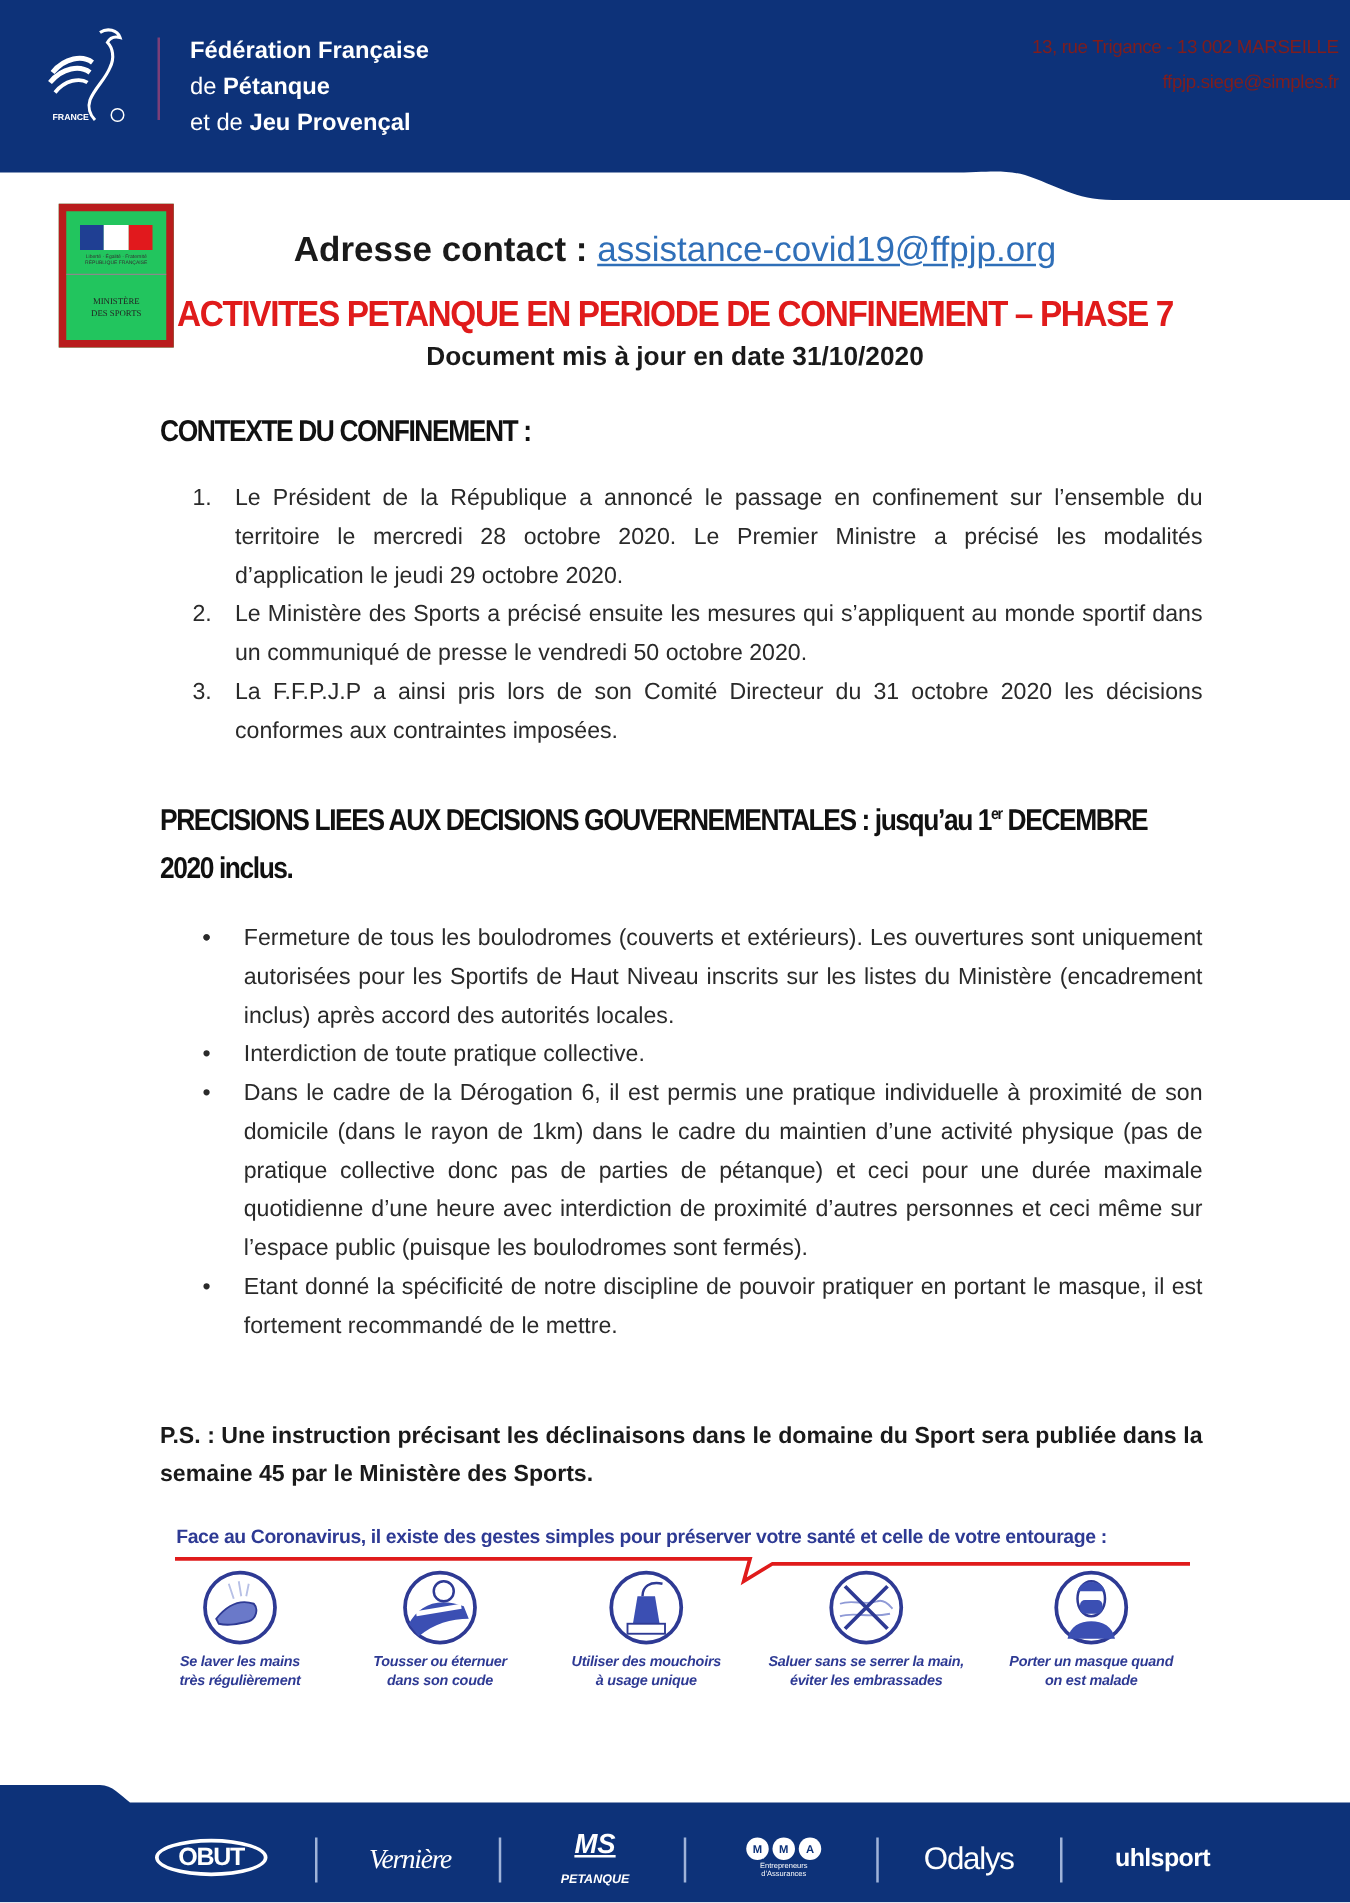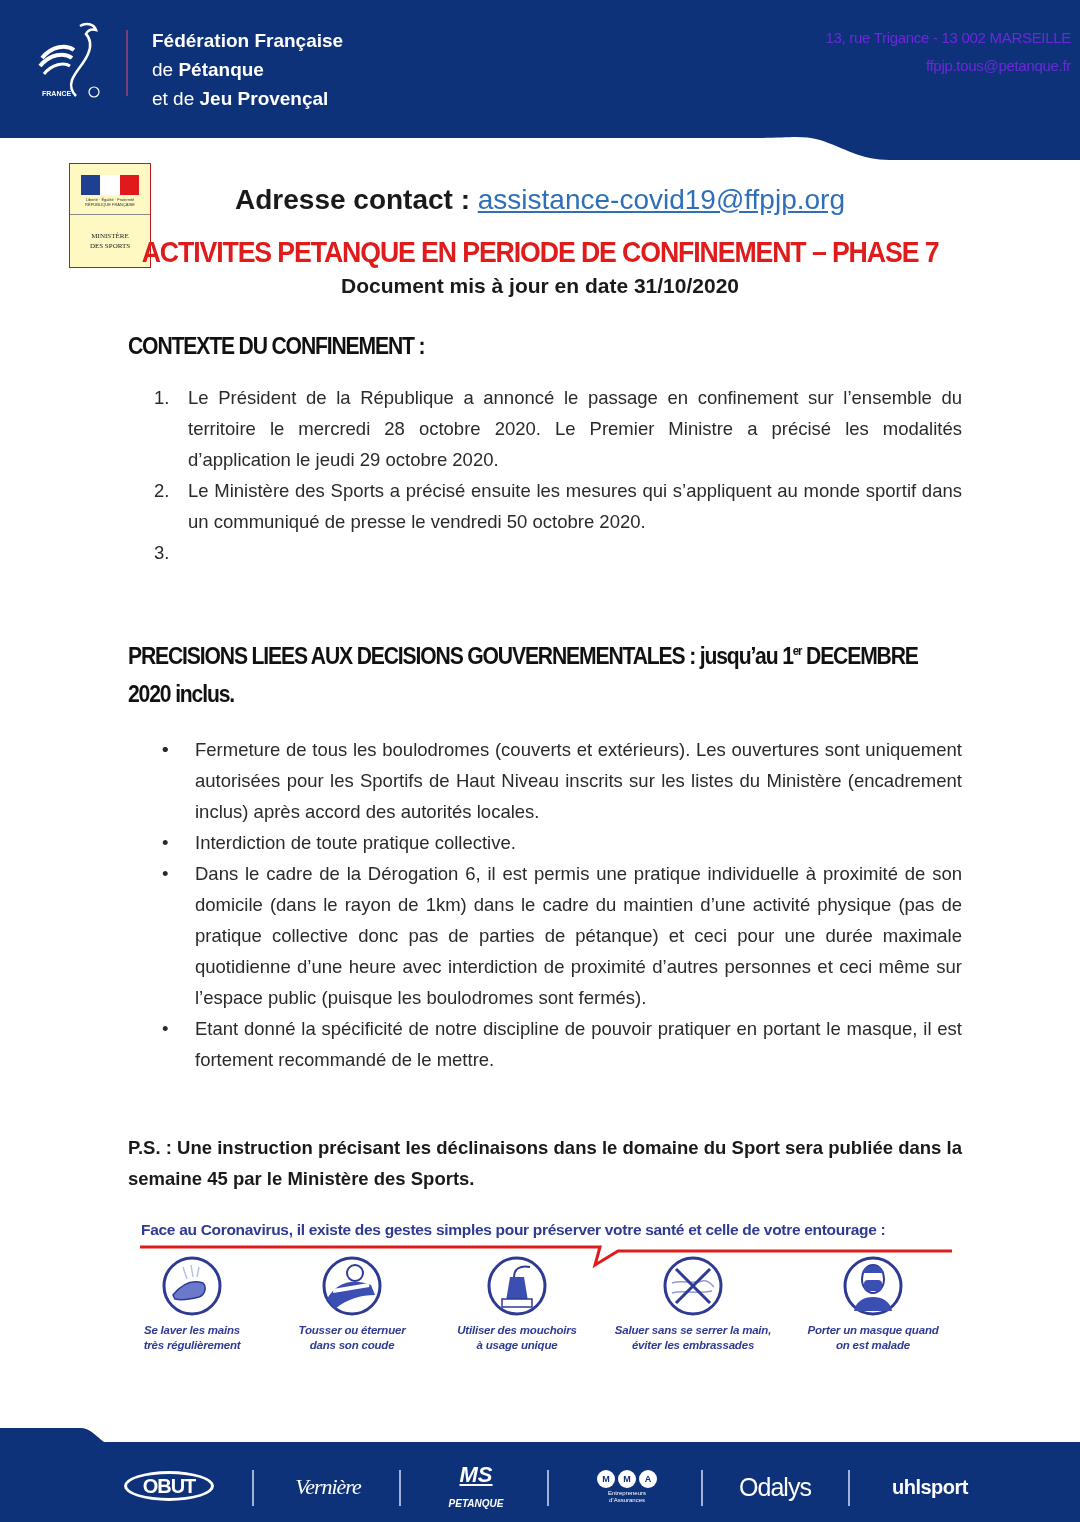--- a/index.html
+++ b/index.html
@@ -15,28 +15,28 @@
   }
   .header svg.band { position: absolute; left: 0; top: 0; }
   .logo-rooster { position: absolute; left: 36px; top: 20px; width: 70px; height: 80px; }
   .logo-divider { position: absolute; left: 126px; top: 30px; width: 2px; height: 66px; background: #7b3f78; }
   .fed-name {
     position: absolute; left: 152px; top: 26px; color: #ffffff;
     font-size: 19px; line-height: 29px;
   }
   .fed-name .b { font-weight: bold; }
   .contact-block {
-    position: absolute; right: 30px; top: 24px; text-align: right; color: #6d28d9;
+    position: absolute; right: 30px; top: 24px; text-align: right; color: #7f1d1d;
     font-size: 15px; line-height: 28px; font-family: "Liberation Sans Narrow", "Liberation Sans", sans-serif;
     letter-spacing: -0.3px;
   }
   
   .ministry {
     position: absolute; left: 47px; top: 163px; width: 80px; height: 103px;
-    border: 1px solid #b91c1c; background: #fef9c3; margin-left: 22px;
+    border: 6px solid #b91c1c; background: #22c55e;
   }
   .ministry .top { height: 50px; border-bottom: 1px solid #8a8a8a; position: relative; }
   .flag { position: absolute; left: 11px; top: 11px; width: 58px; height: 20px; display: flex; }
   .flag span { flex: 1; }
   .ministry .rf { position: absolute; left: 6px; top: 33px; width: 68px; font-size: 4px; text-align: center; color: #333; line-height: 5px; }
   .ministry .bot { font-family: "Liberation Serif", serif; font-size: 7px; text-align: center; padding-top: 16px; line-height: 10px; color: #222; }
   
   .contact-line {
     position: absolute; left: 0; width: 1080px; top: 184px; text-align: center;
     font-size: 28px; font-weight: bold; color: #1a1a1a;
@@ -115,21 +115,21 @@
     <circle cx="58" cy="72" r="5" fill="none" stroke="#fff" stroke-width="1.2"></circle>
   </svg>
   <div class="logo-divider"></div>
   <div class="fed-name">
     <div class="b">Fédération Française</div>
     <div><span>de </span><span class="b">Pétanque</span></div>
     <div><span>et de </span><span class="b">Jeu Provençal</span></div>
   </div>
   <div class="contact-block">
     <div>13, rue Trigance - 13 002 MARSEILLE</div>
-    <div>ffpjp.tous@petanque.fr</div>
+    <div>ffpjp.siege@simples.fr</div>
   </div>
 </div>
 
 <div class="ministry">
   <div class="top">
     <div class="flag">
       <span style="background:#1f3f93"></span>
         <span style="background:#ffffff"></span>
         <span style="background:#e1191d"></span>
     </div>
@@ -147,21 +147,21 @@
 <div class="contact-line">
   <span>Adresse contact : </span><a>assistance-covid19@ffpjp.org</a>
 </div>
 <div class="main-title">ACTIVITES PETANQUE EN PERIODE DE CONFINEMENT – PHASE 7</div>
 <div class="updated">Document mis à jour en date 31/10/2020</div>
 
 <div class="section-h" style="top:332px">CONTEXTE DU CONFINEMENT :</div>
 <ol class="ol">
   <li><span class="num">1.</span><span>Le Président de la République a annoncé le passage en confinement sur l’ensemble du territoire le mercredi 28 octobre 2020. Le Premier Ministre a précisé les modalités d’application le jeudi 29 octobre 2020.</span></li>
   <li><span class="num">2.</span><span>Le Ministère des Sports a précisé ensuite les mesures qui s’appliquent au monde sportif dans un communiqué de presse le vendredi 50 octobre 2020.</span></li>
-  <li><span class="num">3.</span></li>
+  <li><span class="num">3.</span><span>La F.F.P.J.P a ainsi pris lors de son Comité Directeur du 31 octobre 2020 les décisions conformes aux contraintes imposées.</span></li>
 </ol>
 
 <div class="section-h" style="top:632px; width:948px; line-height:38px;">
   <span>PRECISIONS LIEES AUX DECISIONS GOUVERNEMENTALES : jusqu’au 1</span><sup style="font-size:13px">er</sup><span> DECEMBRE 2020 inclus.</span>
 </div>
 <ul class="ul">
   <li><span class="dot">•</span></li>
   <li><span class="dot">•</span><span>Fermeture de tous les boulodromes (couverts et extérieurs). Les ouvertures sont uniquement autorisées pour les Sportifs de Haut Niveau inscrits sur les listes du Ministère (encadrement inclus) après accord des autorités locales.</span></li>
   <li><span class="dot">•</span><span>Interdiction de toute pratique collective.</span></li>
   <li><span class="dot">•</span><span>Dans le cadre de la Dérogation 6, il est permis une pratique individuelle à proximité de son domicile (dans le rayon de 1km) dans le cadre du maintien d’une activité physique (pas de pratique collective donc pas de parties de pétanque) et ceci pour une durée maximale quotidienne d’une heure avec interdiction de proximité d’autres personnes et ceci même sur l’espace public (puisque les boulodromes sont fermés).</span></li>

